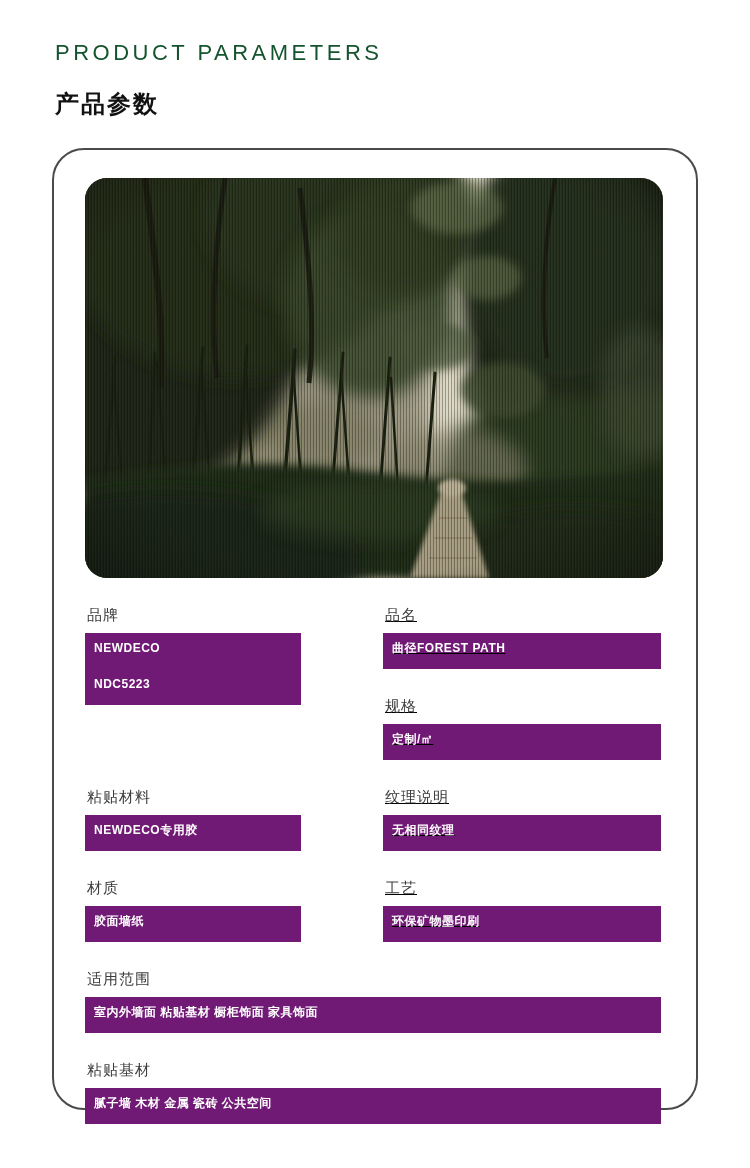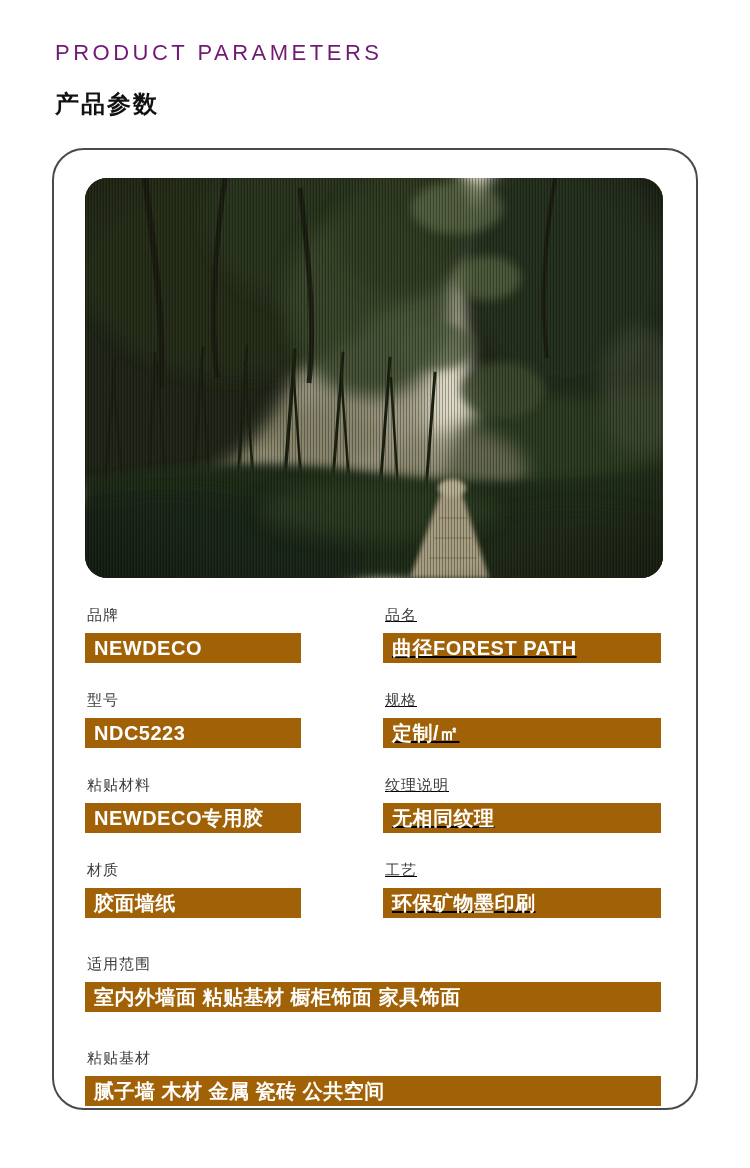--- a/index.html
+++ b/index.html
@@ -6,21 +6,21 @@
   body{
     width:750px;height:1168px;position:relative;overflow:hidden;
     font-family:"Liberation Sans","DejaVu Sans",sans-serif;
     -webkit-font-smoothing:antialiased;
   }
   .page{position:relative;width:750px;height:1168px;background:#fff;}
 
   
   .header{position:absolute;left:55px;top:40px;}
   .title-en{
-    font-size:22px;letter-spacing:3.5px;color:#701a75;
+    font-size:22px;letter-spacing:3.5px;color:#14532d;
     font-weight:400;line-height:26px;white-space:nowrap;
   }
   .title-zh{
     font-size:24px;font-weight:bold;color:#111;
     letter-spacing:2px;margin-top:24px;line-height:28px;
   }
 
   
   .panel{
     position:absolute;left:52px;top:148px;width:646px;height:962px;
@@ -44,24 +44,24 @@
 
   
   .param-row{display:flex;gap:32px;}
   .col-l{width:230px;margin-right:50px;}
   .col-r{width:296px;text-decoration:underline;}
   .col-full{width:576px;}
   .param-label{
     font-size:15px;color:#3c3c3c;line-height:20px;
     letter-spacing:1px;margin:27px 0 8px 2px;
   }
-  .mt-lg .param-label{margin-top:36px;}
+  .mt-lg .param-label{margin-top:27px;}
   .param-bar{
-    height:30px;line-height:30px;background:#a16207;color:#ffffff;
-    font-weight:bold;font-size:20px;padding:0 9px;box-sizing:border-box;
+    height:36px;line-height:30px;background:#701a75;color:#ffffff;
+    font-weight:bold;font-size:12px;padding:0 9px;box-sizing:border-box;
     white-space:nowrap;overflow:hidden;letter-spacing:0.5px;
   }
 </style>
 </head>
 <body>
 
 <div class="page">
 
   <div class="header">
     <div class="title-en">PRODUCT PARAMETERS</div>
@@ -171,21 +171,20 @@
         <div class="param-bar">NEWDECO</div>
       </div>
       <div class="col-r">
         <div class="param-label">品名</div>
         <div class="param-bar">曲径FOREST PATH</div>
       </div>
     </div>
 
     <div class="param-row">
       <div class="col-l">
-        <div class="param-label">型号</div>
         <div class="param-bar">NDC5223</div>
       </div>
       <div class="col-r">
         <div class="param-label">规格</div>
         <div class="param-bar">定制/㎡</div>
       </div>
     </div>
 
     <div class="param-row">
       <div class="col-l">

